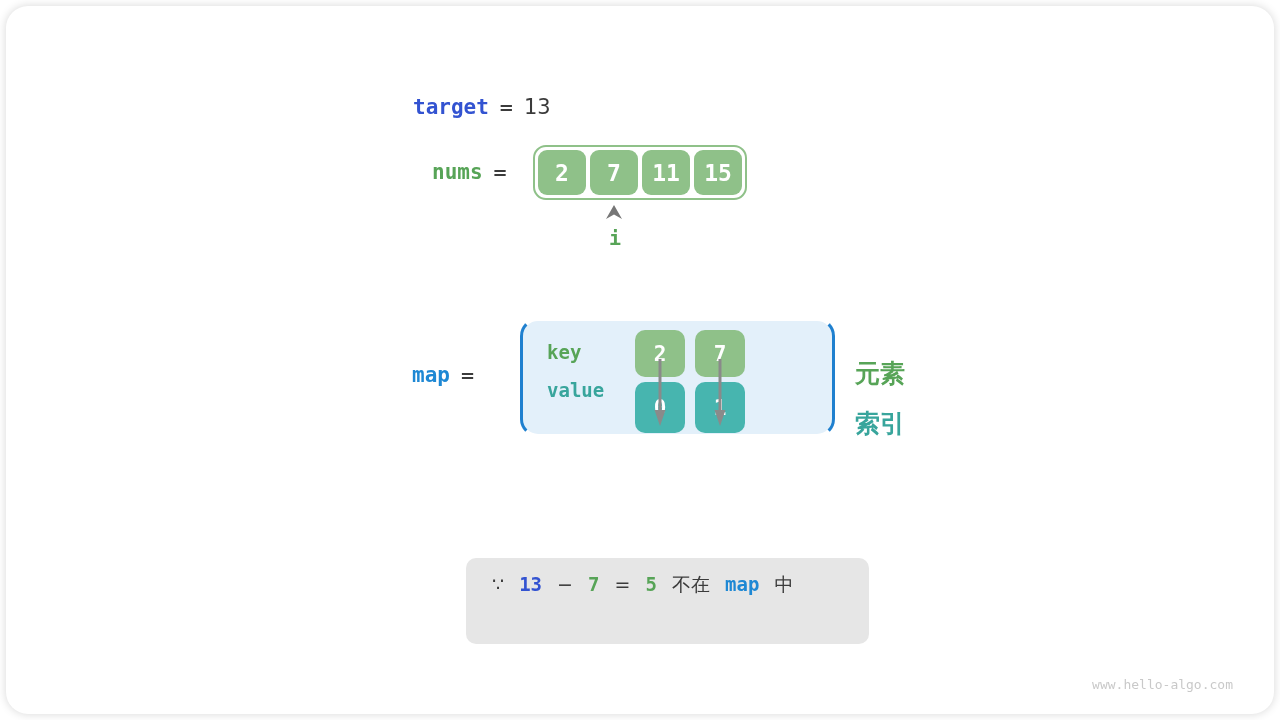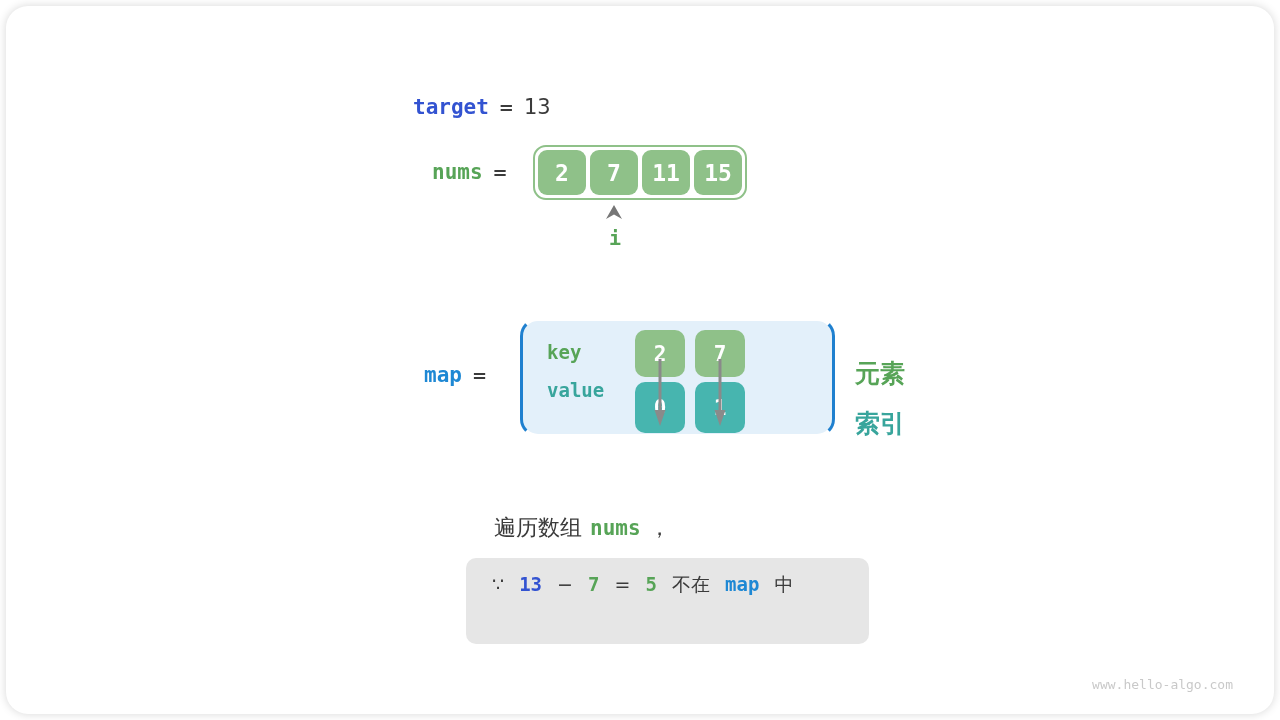--- a/index.html
+++ b/index.html
@@ -87,21 +87,21 @@
     <div class="array-cell">7</div>
     <div class="array-cell">11</div>
     <div class="array-cell">15</div>
   </div>
 
   <svg class="abs" style="left:606px;top:205px;" width="16" height="15" viewBox="0 0 16 15">
     <path d="M8 0 L16 14 L8 9.5 L0 14 Z" fill="#767676"></path>
   </svg>
   <div class="abs pointer-i">i</div>
 
-  <div class="abs decl" style="left:424px;top:363px;">
+  <div class="abs decl" style="left:412px;top:363px;">
     <span class="kw-map">map</span><span class="op">=</span>
   </div>
 
   <div class="abs map-box">
     <div class="map-row-label key-label">key</div>
     <div class="map-row-label value-label">value</div>
 
     <div class="map-cell key-cell" style="left:112px;">2</div>
     <div class="map-cell key-cell" style="left:172px;">7</div>
     <div class="map-cell value-cell" style="left:112px;">0</div>
@@ -113,23 +113,20 @@
     </svg>
     <svg class="kv-arrow" style="left:190px;" viewBox="0 0 14 72">
       <line x1="7" y1="3" x2="7" y2="55" stroke="#8a8a8a" stroke-width="3"></line>
       <path d="M7 70 L1.5 54 L12.5 54 Z" fill="#8a8a8a"></path>
     </svg>
   </div>
 
   <div class="abs side-label element-label">元素</div>
   <div class="abs side-label index-label">索引</div>
 
-  <div class="abs caption">
-    <span class="t-dark">遍历数组</span><span class="code">nums</span><span class="t-dark">，</span>
-  </div>
 
   <div class="abs conclusion">
     <div class="c-line">
       <span class="t-dark">∵</span>
       <span class="t-indigo">13</span>
       <span class="t-dark">−</span>
       <span class="t-green">7</span>
       <span class="t-dark">=</span>
       <span class="t-green">5</span>
       <span class="t-dark">不在</span>

